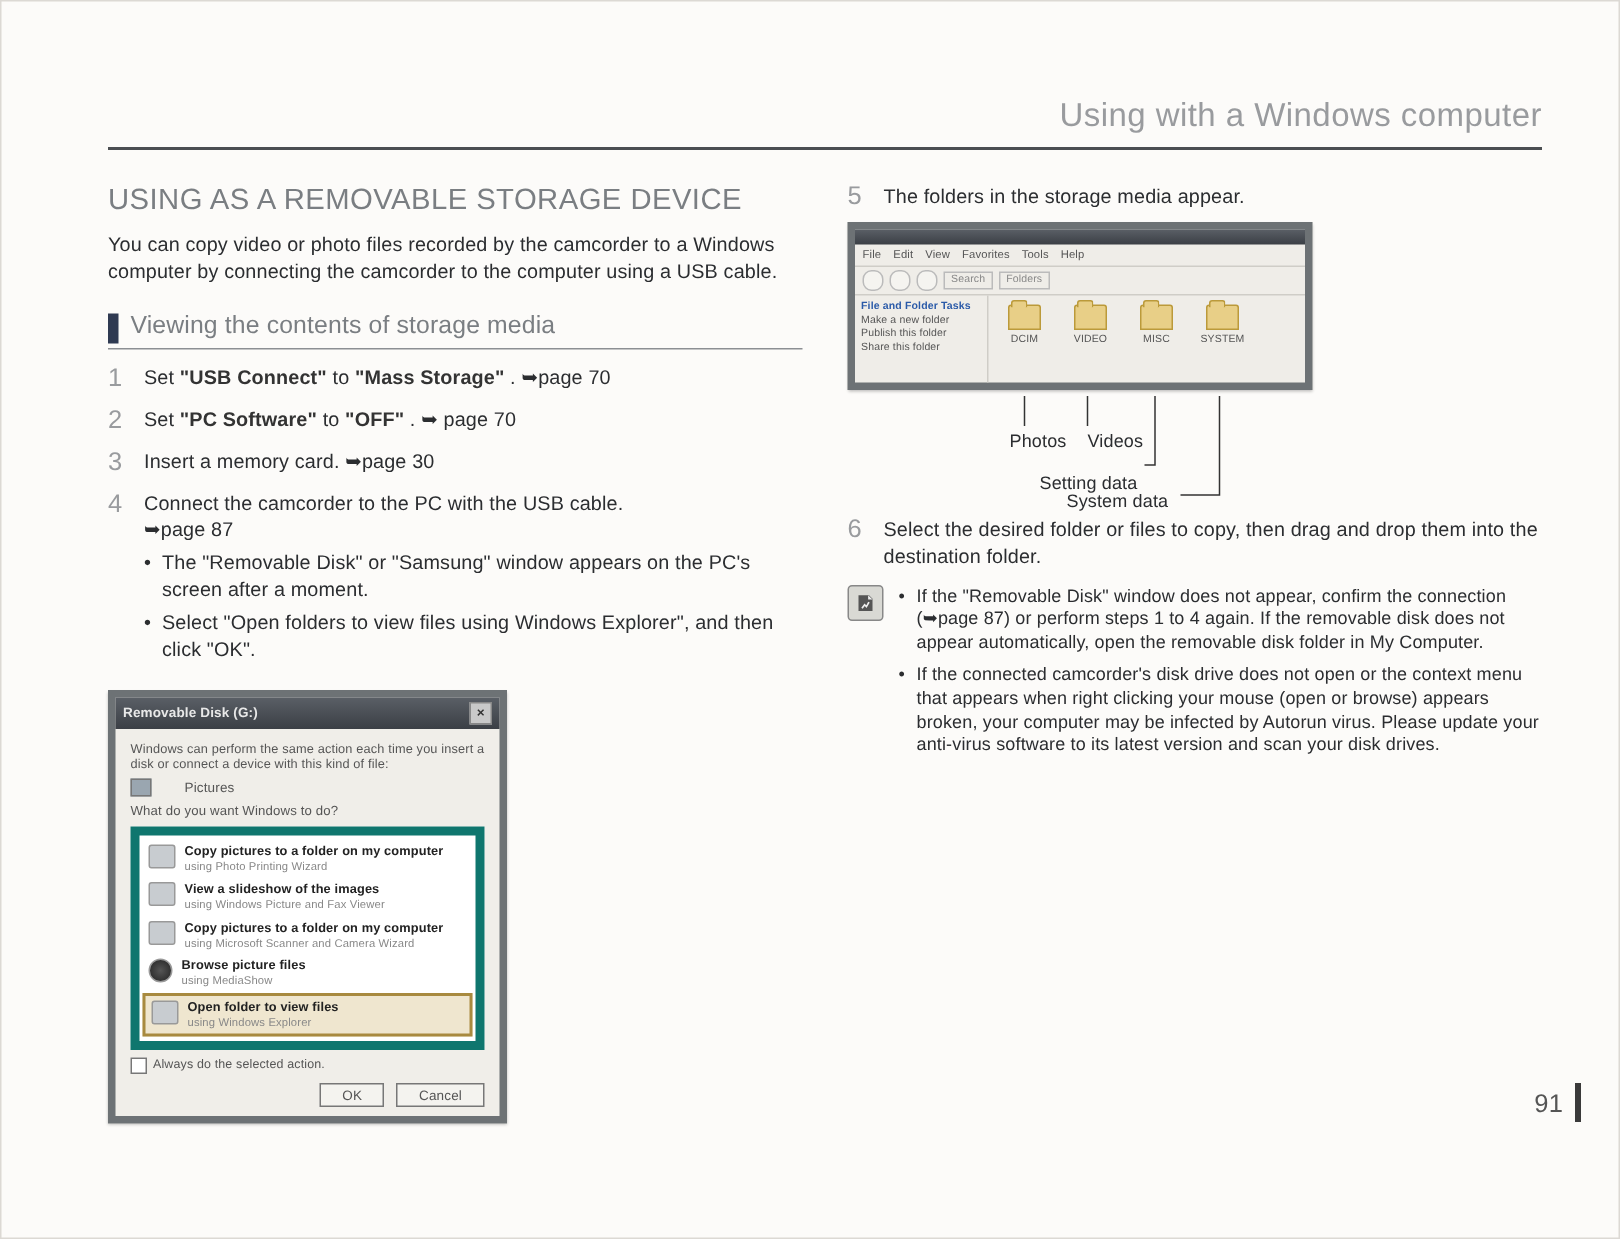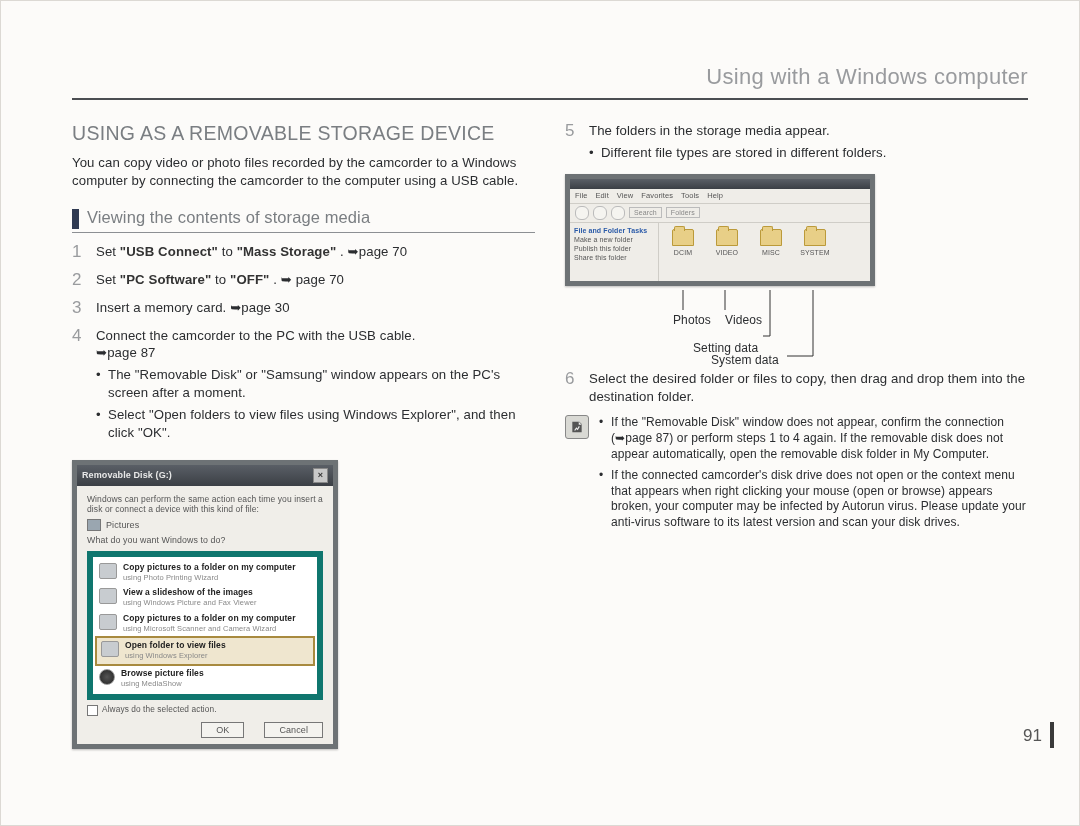--- a/index.html
+++ b/index.html
@@ -65,34 +65,34 @@
   }
   .dlg-titlebar{
     display:flex;align-items:center;justify-content:space-between;
     background:linear-gradient(#5a5f66,#3b3f45);color:#e8e8e8;
     padding:3px 5px;font-size:9px;font-weight:600;
   }
   .dlg-close{width:13px;height:13px;border:1px solid #888;background:#c9c9c9;
     display:flex;align-items:center;justify-content:center;font-size:9px;color:#333;}
   .dlg-body{padding:8px 10px 6px;}
   .dlg-lead{font-size:8.5px;line-height:1.25;margin-bottom:4px;}
-  .dlg-pictures{display:flex;align-items:center;gap:5px;margin:3px 0 4px}
+  .dlg-pictures{display:flex;align-items:center;gap:22px;margin:3px 0 4px}
   .pic-ico{width:12px;height:10px;background:#9aa6b0;border:1px solid #777;}
   .dlg-q{font-size:8.8px;margin:2px 0 4px;}
   .dlg-list{border:6px solid #0f766e;background:#fff;padding:3px 2px;}
   .dlg-opt{display:flex;gap:6px;align-items:flex-start;padding:3px 4px;}
   .dlg-opt.selected{border:2px solid #a88a3f;background:#efe6cf;}
   .dlg-opt .oi{width:16px;height:14px;flex:none;background:#c8ccd0;border:1px solid #999;border-radius:2px;}
   .dlg-opt .oi.round{border-radius:50%;background:radial-gradient(#555,#222);width:14px;height:14px;}
   .dlg-opt .ot{font-size:8.5px;line-height:1.15;}
   .dlg-opt .ot b{font-size:8.5px;color:#222;}
   .dlg-opt .ot .sm{font-size:7.5px;color:#888;}
   .dlg-always{display:flex;gap:4px;align-items:center;margin:4px 0 6px;font-size:8.3px;}
   .chk{width:9px;height:9px;border:1px solid #777;background:#fff;}
-  .dlg-btns{display:flex;justify-content:flex-end;gap:20px;}
+  .dlg-btns{display:flex;justify-content:flex-end;gap:8px;}
   .dlg-btn{border:1px solid #777;background:#f4f3ef;padding:1px 14px;font-size:9px;}
 
   
   .rsteps{list-style:none;margin:0;padding:0;}
   .rsteps>li{display:flex;gap:10px;margin:2px 0 8px;}
 
   
   .expl{
     margin:6px 0 4px 0;width:300px;border:5px solid #6d7275;background:#efede8;
     box-shadow:0 1px 2px rgba(0,0,0,.25);font-size:8px;color:#555;
@@ -226,28 +226,28 @@
               <span class="ot"><b>Copy pictures to a folder on my computer</b><br><span class="sm">using Photo Printing Wizard</span></span>
               </div>
             <div class="dlg-opt">
                 <span class="oi"></span>
               <span class="ot"><b>View a slideshow of the images</b><br><span class="sm">using Windows Picture and Fax Viewer</span></span>
               </div>
             <div class="dlg-opt">
                 <span class="oi"></span>
               <span class="ot"><b>Copy pictures to a folder on my computer</b><br><span class="sm">using Microsoft Scanner and Camera Wizard</span></span>
               </div>
+            <div class="dlg-opt">
+                <span class="oi round"></span>
+              <span class="ot"><b>Browse picture files</b><br><span class="sm">using MediaShow</span></span>
+              </div>
             <div class="dlg-opt selected">
                 <span class="oi"></span>
               <span class="ot"><b>Open folder to view files</b><br><span class="sm">using Windows Explorer</span></span>
               </div>
-            <div class="dlg-opt">
-                <span class="oi round"></span>
-              <span class="ot"><b>Browse picture files</b><br><span class="sm">using MediaShow</span></span>
-              </div>
           </div>
           <div class="dlg-always">
             <span class="chk"></span>
             <span>Always do the selected action.</span>
           </div>
           <div class="dlg-btns">
             <span class="dlg-btn">OK</span>
             <span class="dlg-btn">Cancel</span>
           </div>
         </div>
@@ -256,23 +256,20 @@
     </div>
 
     <div class="col col-r">
 
       <ol class="rsteps">
 
         <li>
           <span class="step-num">5</span>
           <span class="step-body">
             <span>The folders in the storage media appear.</span>
-            <ul class="sub">
-              <li>Different file types are stored in different folders.</li>
-            </ul>
           </span>
         </li>
       </ol>
 
       <div class="expl">
         <div class="expl-tb"></div>
         <div class="expl-menu">
           <span>File</span>
           <span>Edit</span>
           <span>View</span>

